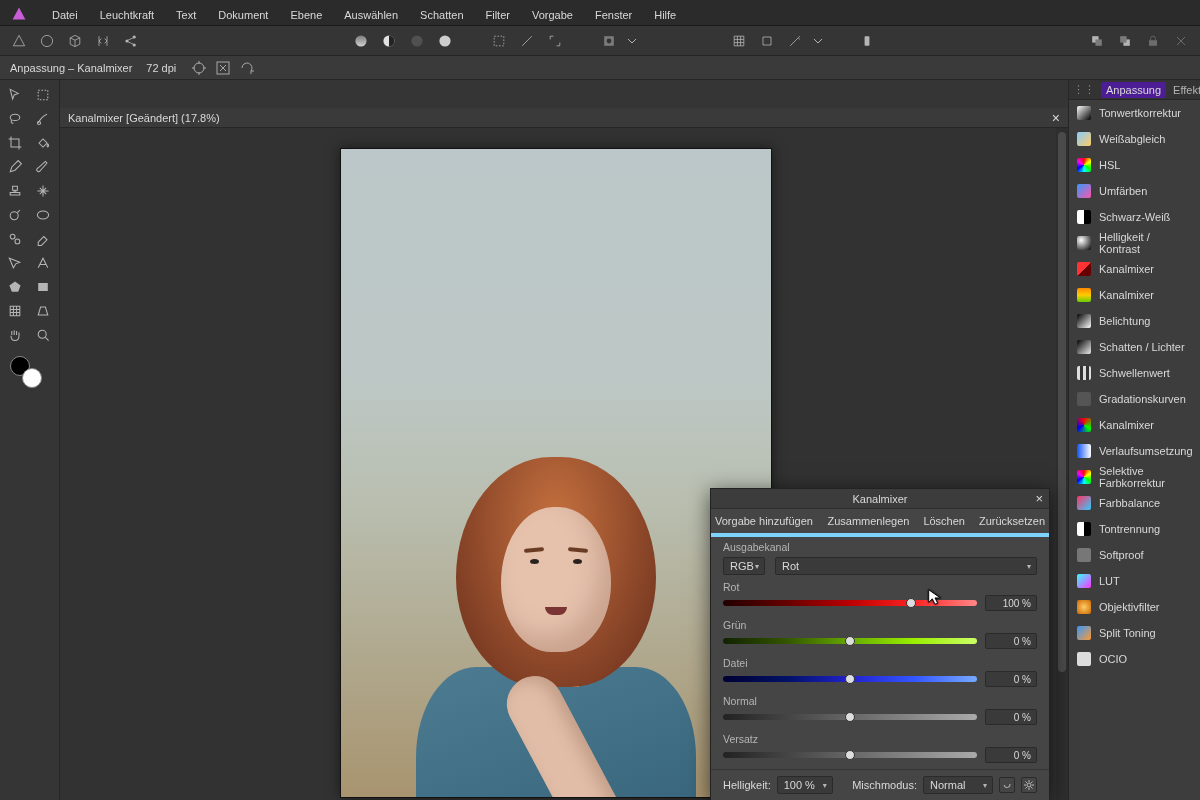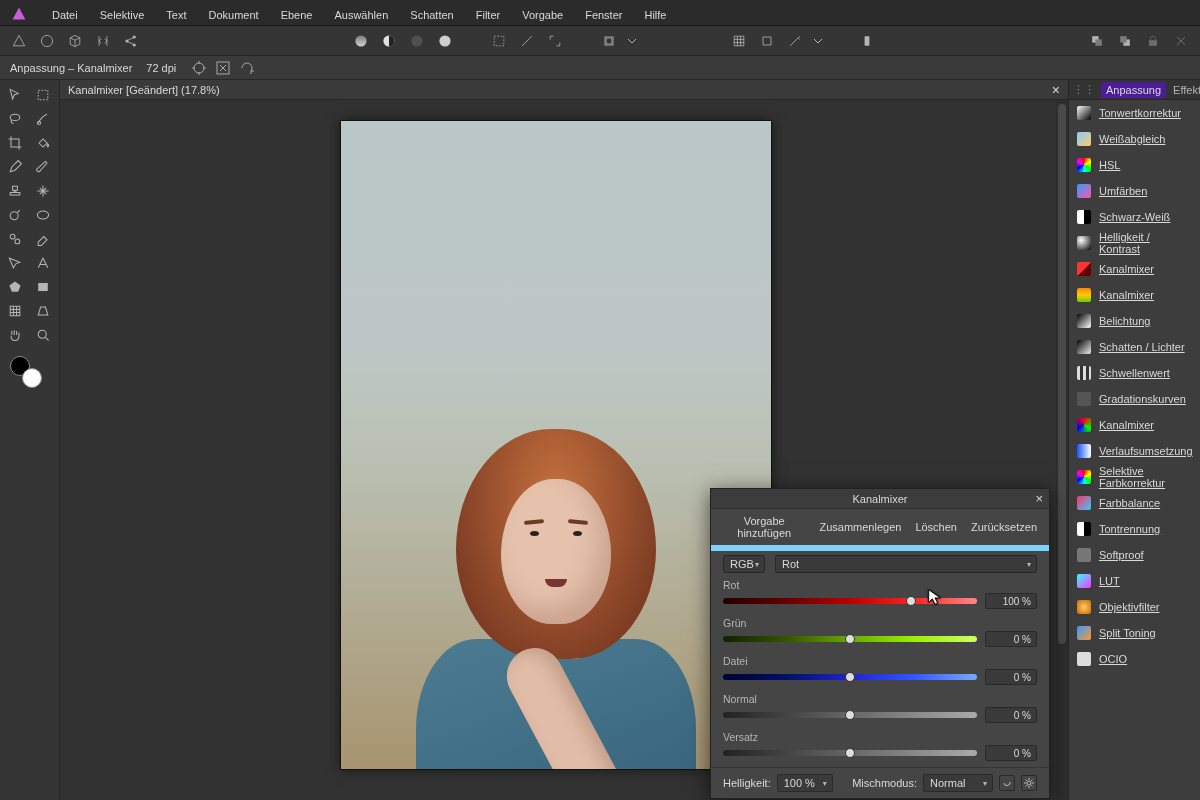--- a/index.html
+++ b/index.html
@@ -41,21 +41,21 @@
   .toolrow{display:flex;gap:2px;}
   .tool{width:26px;height:22px;display:flex;align-items:center;justify-content:center;border-radius:2px;}
   .tool svg{width:16px;height:16px;stroke:var(--text-dim);fill:none;stroke-width:1.3;}
   .tool.filled svg{fill:var(--text-dim);stroke:none;}
   .swatches{margin-top:8px;display:flex;position:relative;height:40px;}
   .swatch{width:20px;height:20px;border-radius:50%;border:1px solid #888;position:absolute;}
   .swatch.fg{left:8px;top:0;}
   .swatch.bg{left:20px;top:12px;}
 
   
-  .canvaswrap{flex:1;background:#323232;position:relative;overflow:hidden;}
+  .canvaswrap{flex:1;background:#323232;position:relative;overflow:hidden;margin-top:28px;}
   .doc-tab{position:absolute;top:0;left:0;right:0;height:20px;background:#3a3a3a;display:flex;align-items:center;padding:0 8px;color:var(--text-dim);font-size:10px;border-bottom:1px solid #262626;}
   .doc-tab .close{margin-left:auto;font-size:14px;}
   .canvas{position:absolute;top:40px;left:280px;width:432px;height:650px;background:linear-gradient(to bottom,#bbc7c8 0%,#bdc8c6 35%,#b9beaf 55%,#a8946f 100%);overflow:hidden;border:1px solid #111;box-shadow:0 0 12px rgba(0,0,0,.5);}
   
   .person{position:absolute;left:50%;transform:translateX(-50%);bottom:0;width:320px;height:460px;}
   .hair{position:absolute;left:50%;transform:translateX(-50%);top:120px;width:200px;height:230px;border-radius:50% 50% 45% 45% / 55% 55% 50% 50%;background:radial-gradient(ellipse at 50% 30%,#c6713f 0%,#7a3a22 80%);}
   .face{position:absolute;left:50%;transform:translateX(-50%);top:170px;width:110px;height:145px;border-radius:50% 50% 48% 48% / 55% 55% 50% 50%;background:#e6c2ad;box-shadow:inset -12px -16px 24px rgba(120,70,50,.25);}
   .neck{position:absolute;left:50%;transform:translateX(-50%);top:300px;width:46px;height:50px;background:#dcb6a1;}
   .body{position:absolute;left:50%;transform:translateX(-50%);top:330px;width:280px;height:260px;border-radius:60px 60px 0 0 / 90px 90px 0 0;background:linear-gradient(160deg,#4d7c92 0%,#2f5b72 100%);}
   .arm{position:absolute;left:46%;top:330px;width:56px;height:210px;border-radius:28px;background:#e1bda7;transform:rotate(-28deg);box-shadow:inset -8px 0 16px rgba(100,60,40,.25);}
@@ -67,30 +67,30 @@
 
   
   .vscroll{position:absolute;right:0;top:20px;bottom:0;width:12px;background:#2e2e2e;}
   .vthumb{position:absolute;left:2px;right:2px;top:4px;height:540px;background:#4a4a4a;border-radius:4px;}
 
   
   .rightpanel{width:132px;background:var(--bg-panel);border-left:1px solid #262626;display:flex;flex-direction:column;}
   .panel-tabs{height:20px;display:flex;align-items:center;gap:2px;padding:0 4px;background:#333;border-bottom:1px solid #262626;font-size:10px;}
   .ptab{padding:2px 5px;border-radius:2px;color:var(--text-dim);}
   .ptab.active{background:#4c1d95;color:var(--text);}
-  .adj-list{flex:1;overflow:hidden;text-decoration:underline;}
+  .adj-list{flex:1;overflow:hidden;}
   .adj-item{display:flex;align-items:center;gap:8px;height:26px;padding:0 8px;font-size:10.5px;color:var(--text);}
   .adj-icon{width:14px;height:14px;border-radius:2px;flex:0 0 14px;}
 
   
   .dialog{position:absolute;left:710px;top:488px;width:340px;background:var(--bg-dialog);border:1px solid #222;box-shadow:0 4px 20px rgba(0,0,0,.6);font-size:11px;}
   .dlg-title{height:20px;display:flex;align-items:center;justify-content:center;background:#3c3c3c;border-bottom:1px solid #2d2d2d;position:relative;color:var(--text-dim);}
   .dlg-close{position:absolute;right:6px;top:2px;font-size:13px;}
   .dlg-row{display:flex;align-items:center;gap:10px;padding:4px 12px;}
-  .dlg-row.actions{justify-content:flex-end;gap:14px;border-bottom:6px solid #7dd3fc;padding:6px 12px;text-align:center;}
+  .dlg-row.actions{justify-content:flex-end;gap:14px;border-bottom:4px solid #7dd3fc;padding:6px 4px;}
   .dlg-row.actions span:first-child{margin-right:auto;}
   .dlg-label{color:var(--text-dim);font-size:10.5px;padding:4px 12px 0;}
   .select{height:18px;background:#3a3a3a;border:1px solid #2a2a2a;border-radius:2px;display:flex;align-items:center;padding:0 6px;position:relative;color:var(--text);font-size:10.5px;}
   .select.small{width:42px;}
   .select.wide{flex:1;}
   .select::after{content:"▾";position:absolute;right:5px;font-size:8px;color:var(--text-dim);}
   .slider-row{padding:2px 12px 6px;}
   .slider-name{font-size:10.5px;color:var(--text-dim);margin-bottom:2px;}
   .slider-wrap{display:flex;align-items:center;gap:8px;}
   .track{position:relative;flex:1;height:6px;border-radius:3px;}
@@ -108,21 +108,21 @@
 <body>
 
 <div class="menubar">
   <span class="logo">
     <svg viewBox="0 0 20 20">
         <polygon points="10,2 18,17 2,17" fill="#c95cd8"></polygon>
       </svg>
   </span>
   <div id="menu-items" style="display:flex;gap:2px;">
       <span class="menu-item">Datei</span>
-      <span class="menu-item">Selektive</span>
+      <span class="menu-item">Leuchtkraft</span>
       <span class="menu-item">Text</span>
       <span class="menu-item">Dokument</span>
       <span class="menu-item">Ebene</span>
       <span class="menu-item">Auswählen</span>
       <span class="menu-item">Schatten</span>
       <span class="menu-item">Filter</span>
       <span class="menu-item">Vorgabe</span>
       <span class="menu-item">Fenster</span>
       <span class="menu-item">Hilfe</span>
     </div>
@@ -566,20 +566,21 @@
   <div class="dlg-title">
     <span>Kanalmixer</span>
     <span class="dlg-close">×</span>
   </div>
   <div class="dlg-row actions">
     <span>Vorgabe hinzufügen</span>
     <span>Zusammenlegen</span>
     <span>Löschen</span>
     <span>Zurücksetzen</span>
   </div>
+  <div class="dlg-label">Ausgabekanal</div>
   <div class="dlg-row">
     <div class="select small">
         <span>RGB</span>
       </div>
     <div class="select wide">
         <span>Rot</span>
       </div>
   </div>
   <div id="sliders">
       <div class="slider-row">

